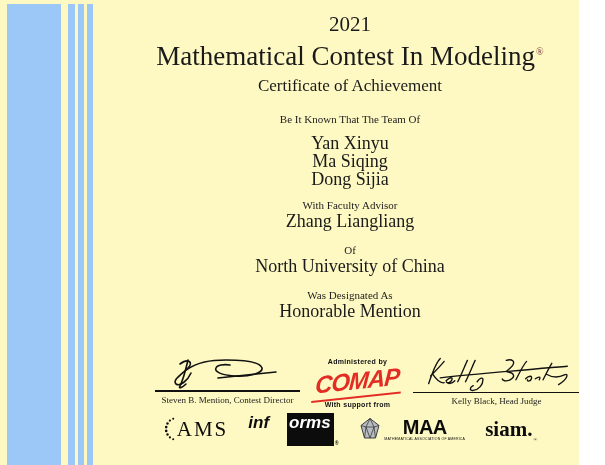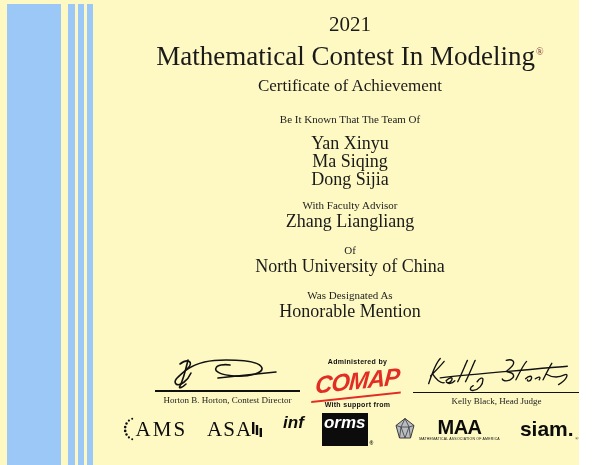--- a/index.html
+++ b/index.html
@@ -65,21 +65,21 @@
   }
   .asa-text{letter-spacing:1px;}
   .informs{font-family:"Liberation Sans",sans-serif;font-style:italic;font-weight:700;
     font-size:17px;align-items:baseline;}
   .informs .box{background:#0c0c0c;color:#fff;padding:0 3px 13px 2px;margin-left:18px;}
   .tiny-reg{font-size:5px;align-self:flex-end;margin-left:1px;}
   .maa{gap:2px;}
   .maa-col{display:flex;flex-direction:column;align-items:center;line-height:1;}
   .maa-text{font-family:"Liberation Sans",sans-serif;font-weight:800;font-size:20px;letter-spacing:-.5px;}
   .maa-caption{font-size:3.5px;font-family:"Liberation Sans",sans-serif;letter-spacing:.2px;margin-top:1px;white-space:nowrap;}
-  .siam{font-family:Liberation Sans, sans-serif;font-weight:800;
+  .siam{font-family:Liberation Serif, serif;font-weight:800;
     font-size:21px;letter-spacing:0;}
 </style>
 </head>
 <body>
 
 <div class="certificate">
 
   <div class="band band-main" style="background-color: rgb(156, 200, 247);"></div>
   <div class="band band-s1" style="background-color: rgb(156, 200, 247);"></div>
   <div class="band band-s2" style="background-color: rgb(156, 200, 247);"></div>
@@ -109,21 +109,21 @@
   </div>
 
   <div class="sig-block sig-left">
     <svg class="sig-svg" width="140" height="34" viewBox="0 0 140 34" fill="none" stroke="#111" stroke-width="1.6" stroke-linecap="round">
       <path d="M22,8 C30,2 36,6 30,12 C24,18 14,24 18,28 C22,31 30,24 33,17"></path>
       <path d="M30,4 C28,12 26,22 22,30 C20,33 24,32 28,28"></path>
       <path d="M28,14 C40,6 52,4 68,4 C88,4 102,6 104,12 C105,17 92,21 76,20 C64,19 56,16 58,12 C59,9 66,8 72,9"></path>
       <path d="M60,22 C80,20 100,18 118,16"></path>
     </svg>
     <div class="sig-line"></div>
-    <div class="sig-caption">Horton B. Horton, Contest Director</div>
+    <div class="sig-caption">Steven B. Mention, Contest Director</div>
   </div>
 
   <div class="center-block">
     <div class="tiny-bold">Administered by</div>
     <div class="comap" style="color: rgb(226, 45, 37);">COMAP</div>
     <div class="tiny-bold">With support from</div>
   </div>
 
   <div class="sig-block sig-right">
     <svg class="sig-svg" width="160" height="38" viewBox="0 0 165 38" fill="none" stroke="#111" stroke-width="1.4" stroke-linecap="round">
@@ -151,28 +151,20 @@
         <circle cx="4.5" cy="7.5" r="1.2"></circle>
           <circle cx="3.2" cy="11.1" r="1.3"></circle>
         <circle cx="3.2" cy="14.9" r="1.3"></circle>
           <circle cx="4.5" cy="18.5" r="1.2"></circle>
         <circle cx="6.9" cy="21.4" r="1.1"></circle>
           <circle cx="10.2" cy="23.3" r="1"></circle>
       </svg>
       <span class="ams-text">AMS</span>
     </div>
 
-    <div class="logo">
-      <span class="asa-text">ASA</span>
-      <svg width="11" height="18" viewBox="0 0 11 18" fill="#0c0c0c">
-        <rect x="0" y="2" width="2.4" height="12"></rect>
-        <rect x="3.8" y="5" width="2.4" height="10"></rect>
-        <rect x="7.6" y="8" width="2.4" height="9"></rect>
-      </svg>
-    </div>
 
     <div class="logo informs">
       <span>inf</span>
         <span class="box">orms</span>
         <span class="tiny-reg">®</span>
     </div>
 
     <div class="logo maa">
       <svg width="24" height="24" viewBox="0 0 24 24">
         <polygon points="12,1.5 21,8.5 17.5,21 6.5,21 3,8.5" fill="#b9bdc2" stroke="#3a3a3a" stroke-width="1"></polygon>

